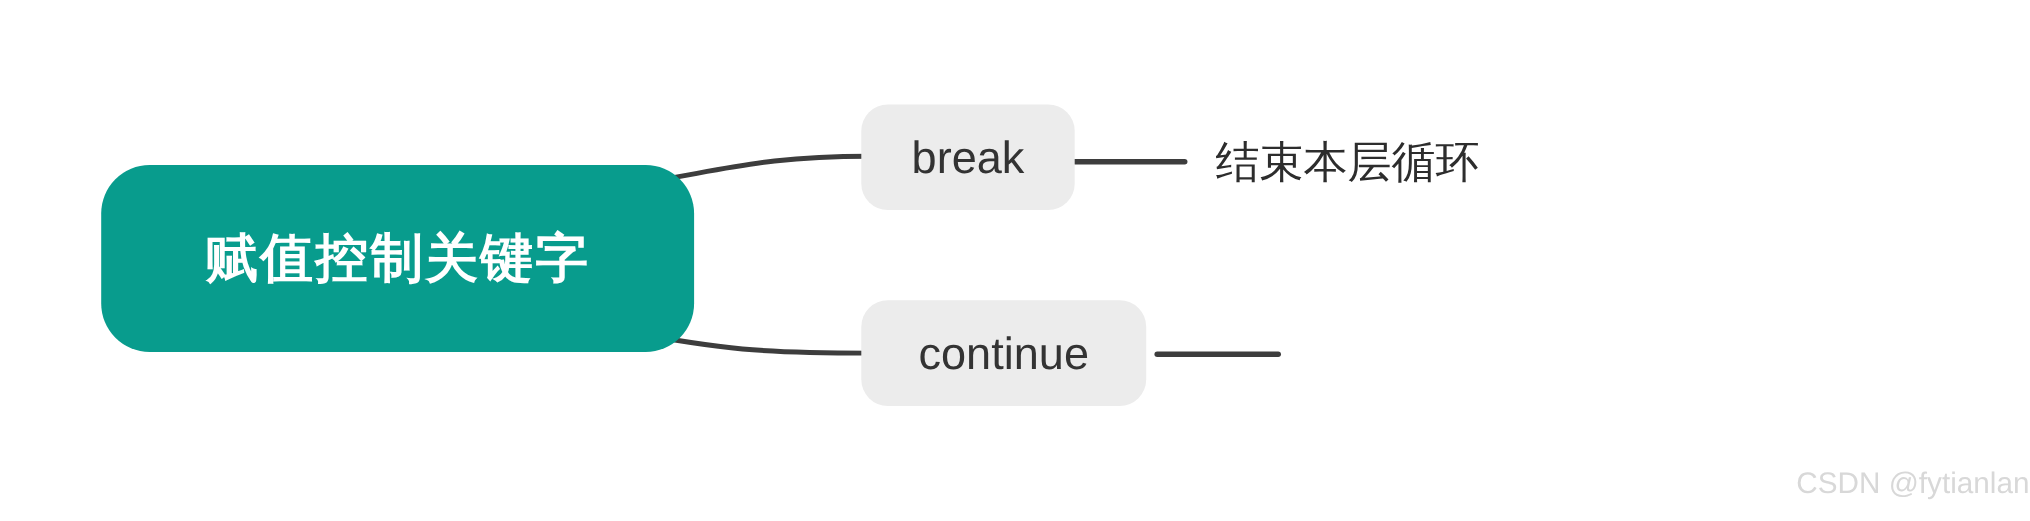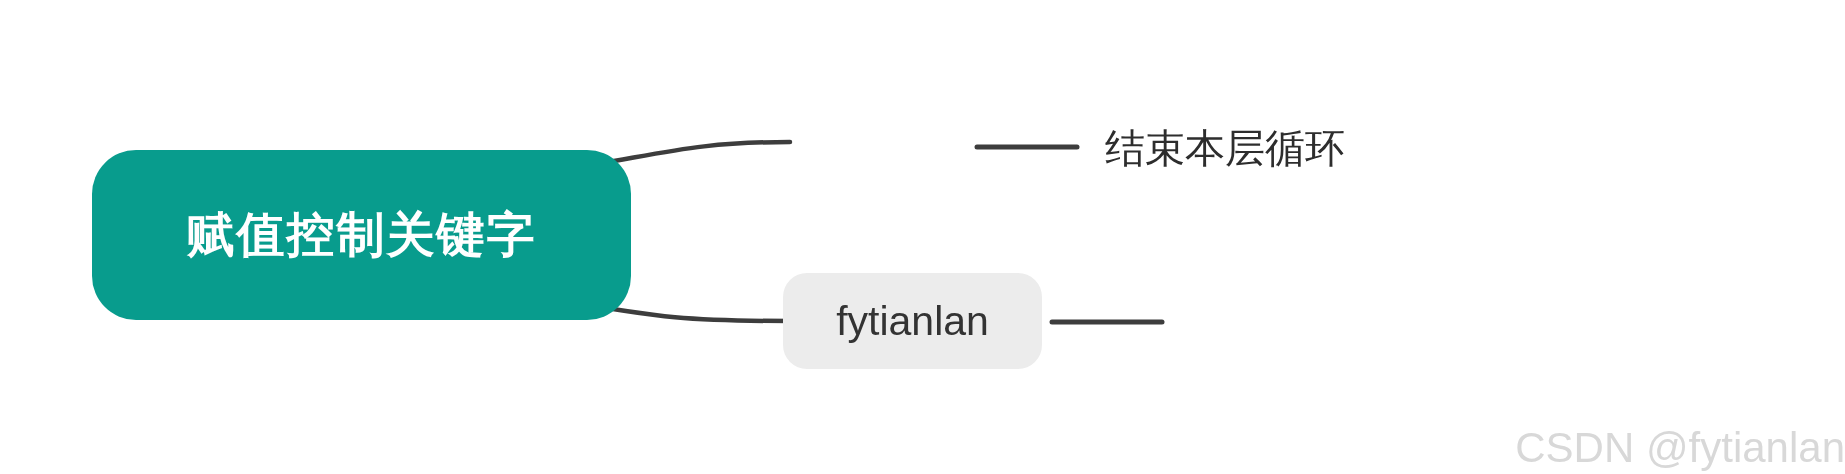--- a/index.html
+++ b/index.html
@@ -79,43 +79,46 @@
   .leaf-continue {
     left: 1183px;
     top: 299px;
   }
   .watermark {
     position: absolute;
     z-index: 3;
     right: 0px;
     top: 424px;
     color: #d8d8d8;
-    font-size: 42px;
+    font-size: 27px;
     white-space: nowrap;
   }
 </style>
 </head>
 <body>
 
 <div class="canvas">
 
   <svg class="connectors" width="1845" height="474" viewBox="0 0 1845 474">
     <path d="M 560 170 C 660 155, 690 142, 790 142" fill="none" stroke="#3d3d3d" stroke-width="4.5" stroke-linecap="round"></path>
     <path d="M 560 300 C 660 318, 690 321, 790 321" fill="none" stroke="#3d3d3d" stroke-width="4.5" stroke-linecap="round"></path>
     <path d="M 977 147 L 1077 147" fill="none" stroke="#3d3d3d" stroke-width="5" stroke-linecap="round"></path>
     <path d="M 1052 322 L 1162 322" fill="none" stroke="#3d3d3d" stroke-width="5" stroke-linecap="round"></path>
   </svg>
 
   <div class="topic topic-root">
     <span>赋值控制关键字</span>
   </div>
 
+  <div class="topic topic-child topic-break">
+    <span>break</span>
+  </div>
 
   <div class="topic topic-child topic-continue">
-    <span>fytianlan</span>
+    <span>continue</span>
   </div>
 
   <div class="leaf-label leaf-break">结束本层循环</div>
 
 
   <div class="watermark">CSDN @fytianlan</div>
 
 </div>
 
 </body></html>

